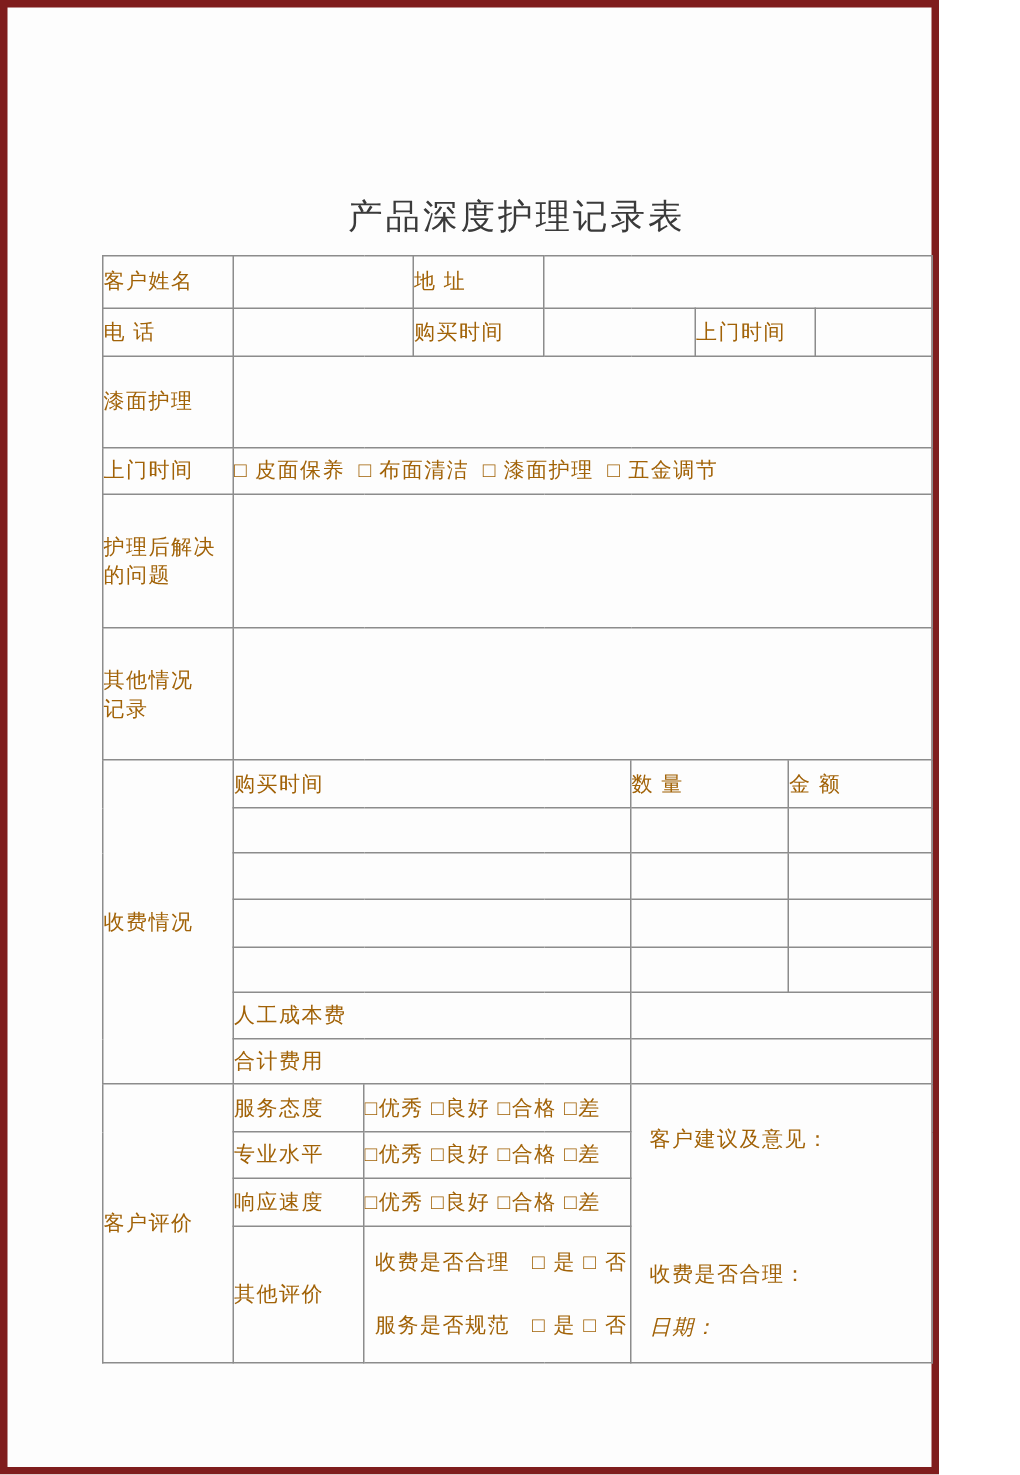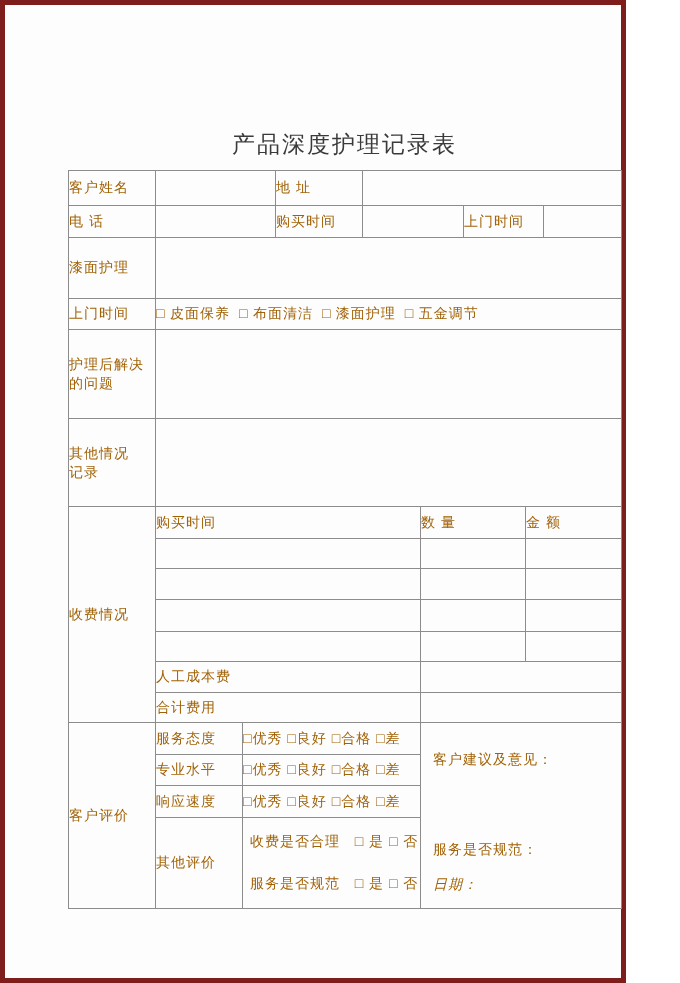--- a/index.html
+++ b/index.html
@@ -142,21 +142,21 @@
       <td colspan="4" class="value-cell"></td>
     </tr>
 
     <tr style="height:32px">
       <td rowspan="4">客户评价</td>
       <td>服务态度</td>
       <td colspan="3" class="rating-options">□优秀 □良好 □合格 □差</td>
       <td colspan="4" rowspan="4" class="feedback-cell">
         <div class="feedback-inner">
           <div>客户建议及意见：</div>
-          <div class="feedback-sign">服务是否规范：</div>
+          <div class="feedback-sign">收费是否合理：</div>
           <div class="feedback-date">日期：</div>
         </div>
       </td>
     </tr>
     <tr style="height:31px">
       <td>专业水平</td>
       <td colspan="3" class="rating-options">□优秀 □良好 □合格 □差</td>
     </tr>
     <tr style="height:32px">
       <td>响应速度</td>

